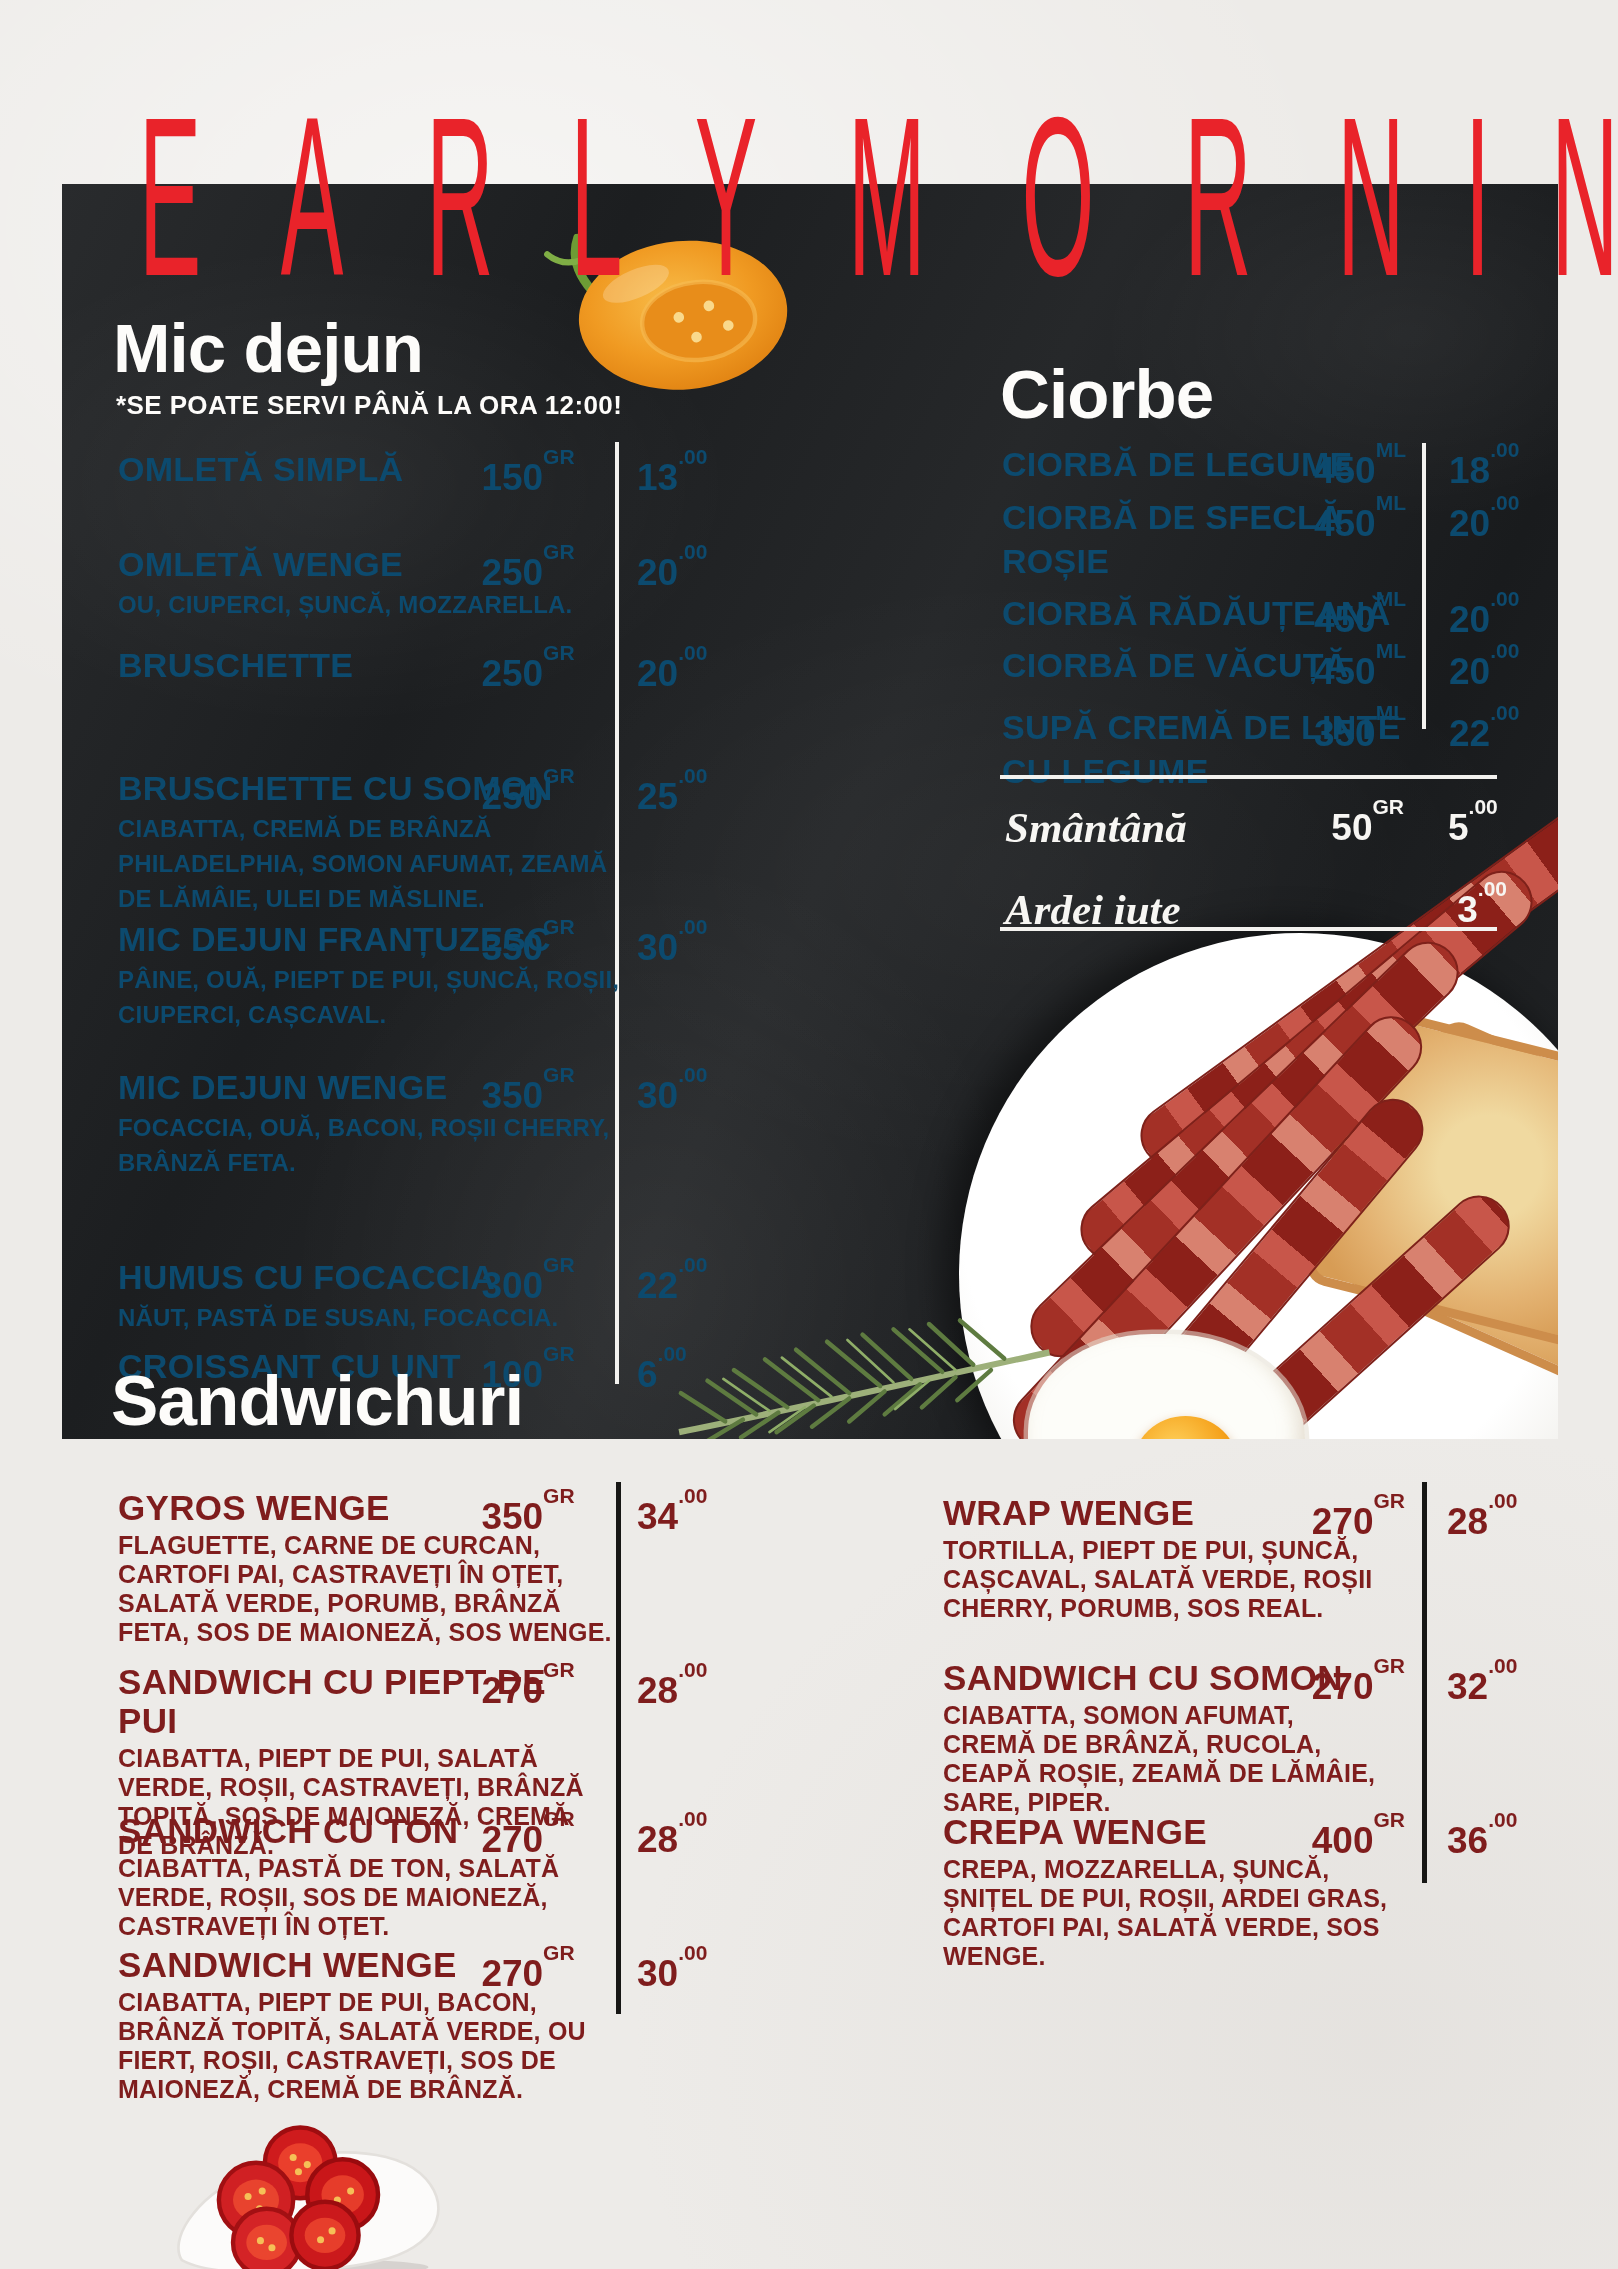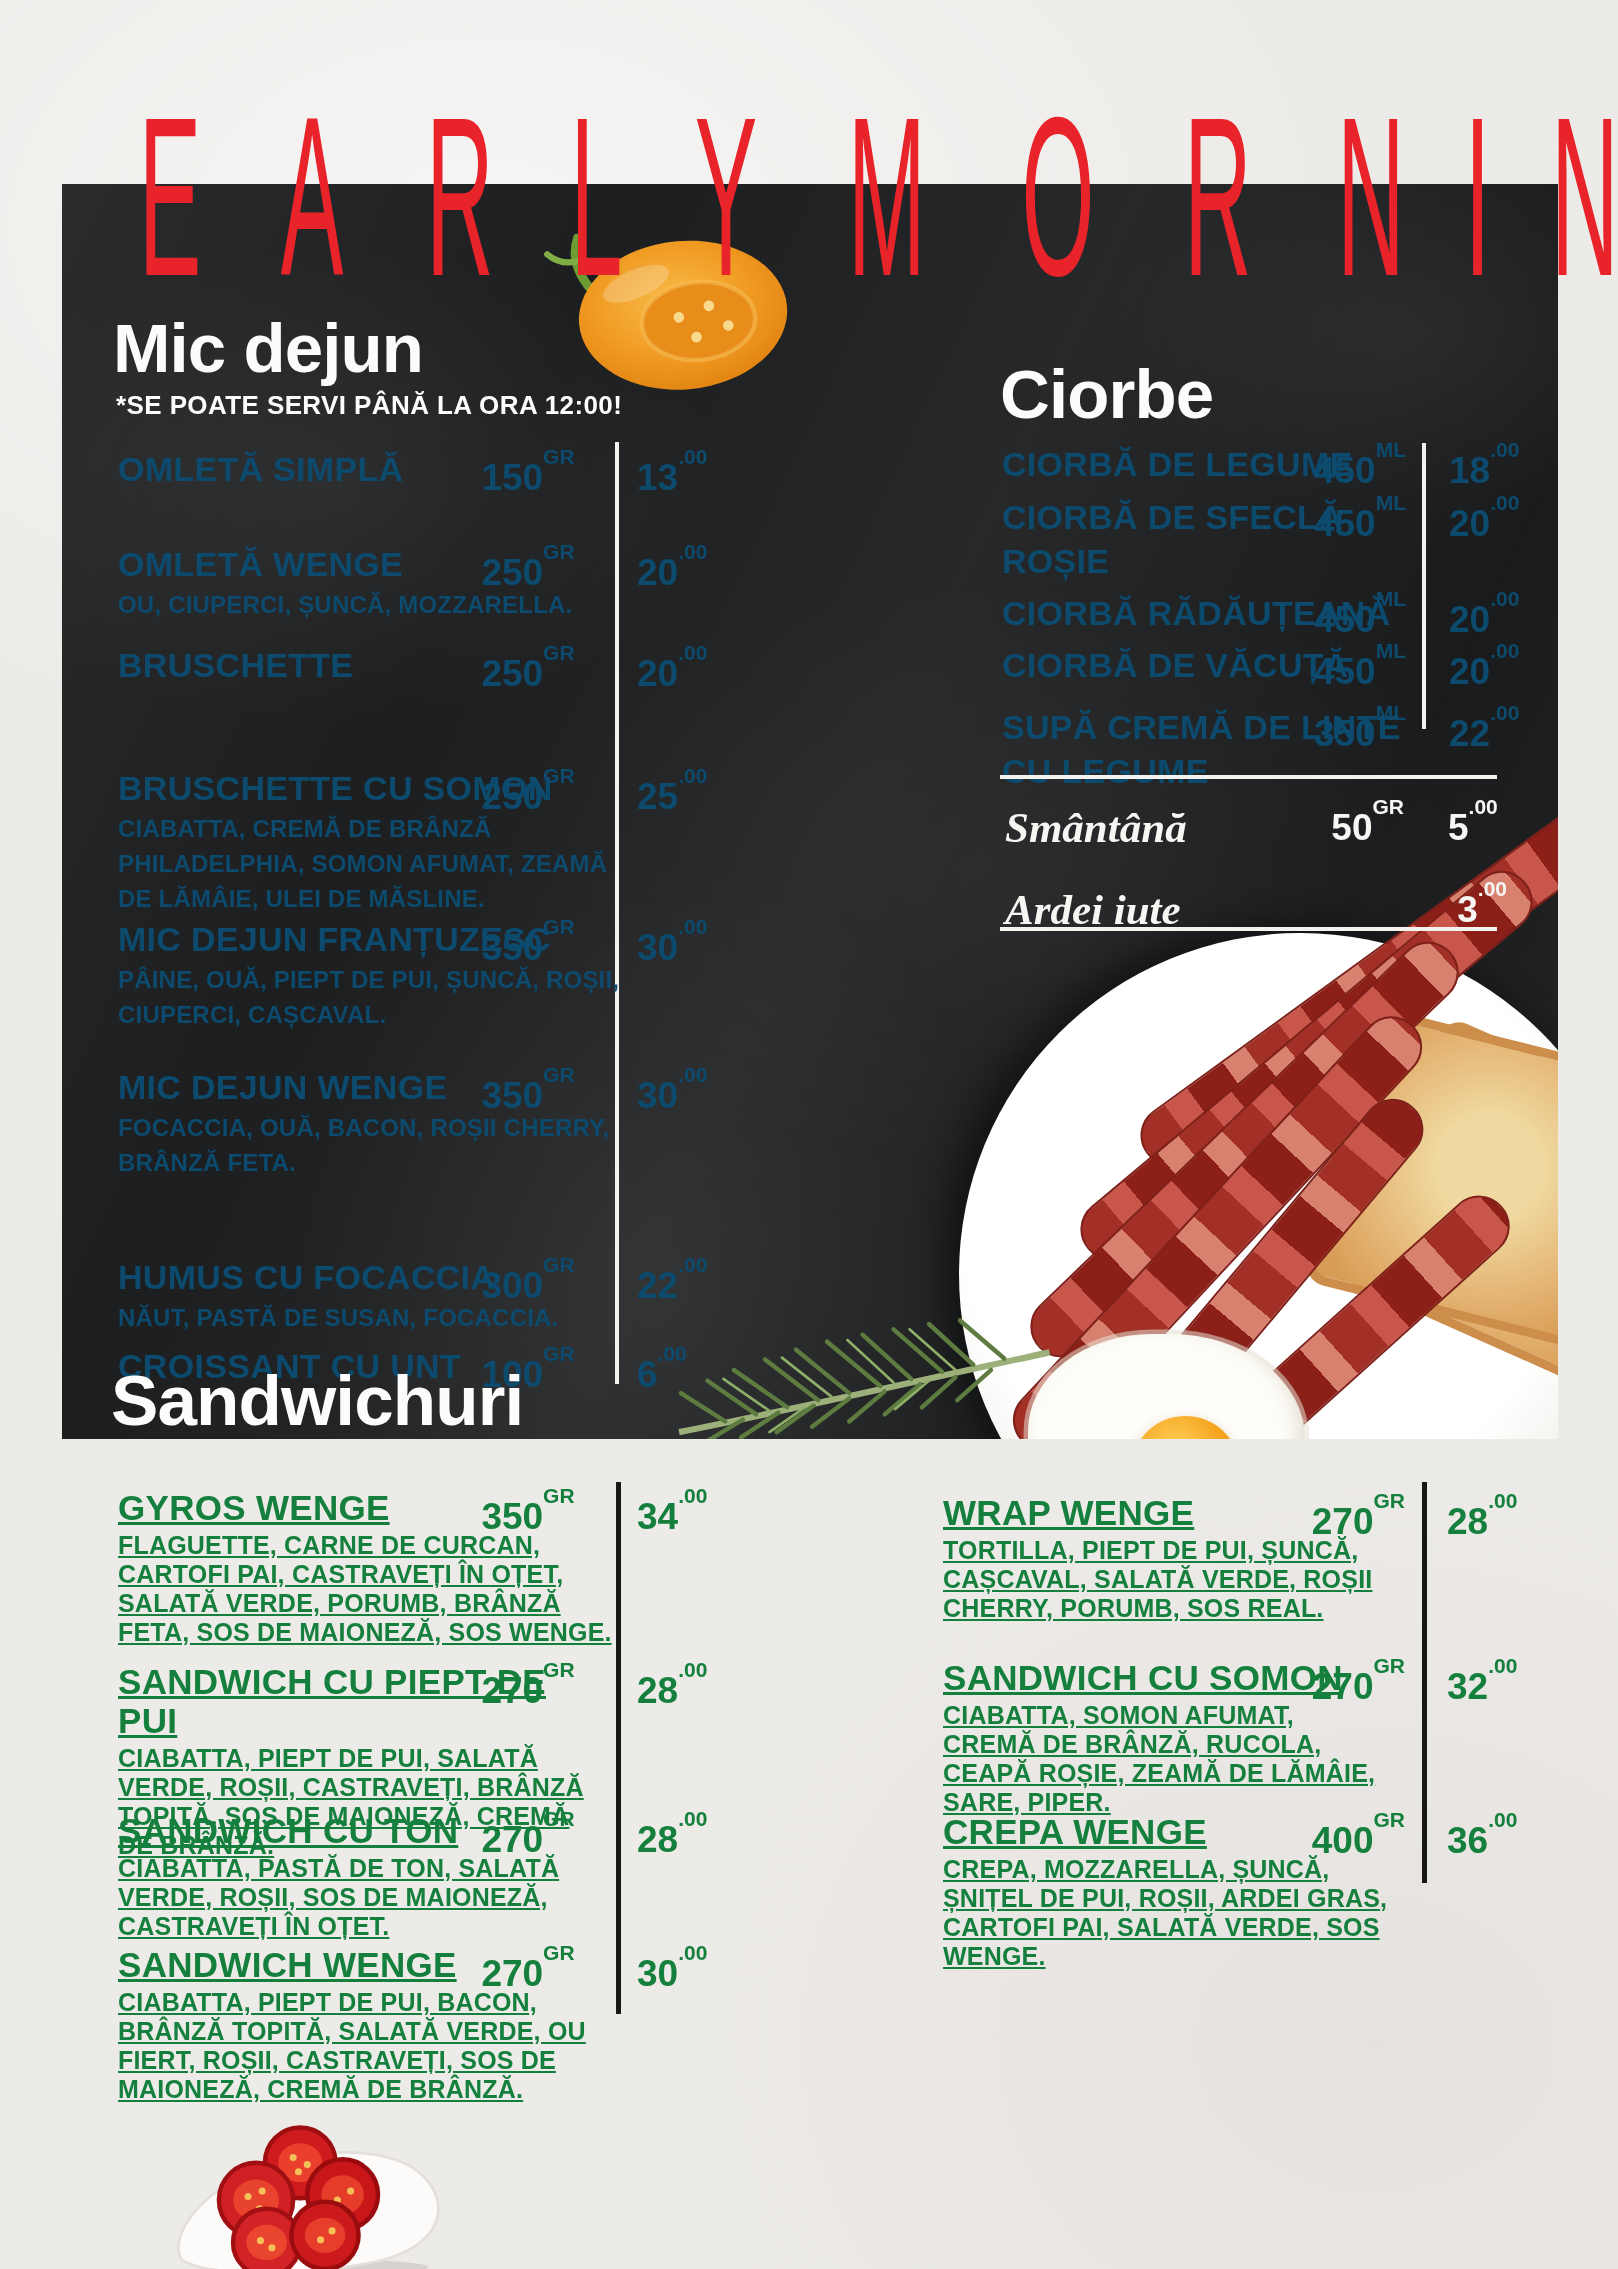--- a/index.html
+++ b/index.html
@@ -25,21 +25,21 @@
   
   .h-script{position:absolute;z-index:4;font-weight:700;color:#fdfcfa;letter-spacing:-0.9px;}
   .note{position:absolute;z-index:4;font-weight:700;color:#fdfcfa;font-size:26px;letter-spacing:0.4px;}
   
   .item{position:absolute;z-index:4;}
   .iname{font-size:34px;font-weight:700;line-height:41px;letter-spacing:0.3px;white-space:pre-line;}
   .idesc{font-size:24px;font-weight:700;line-height:35px;margin-top:1.8px;white-space:pre-line;letter-spacing:0.2px;}
   .qty,.price{position:absolute;top:1.8px;font-size:37px;font-weight:700;line-height:37px;white-space:nowrap;}
   .qty sup,.price sup{font-size:21px;font-weight:700;position:relative;top:-13.3px;letter-spacing:0;}
   .board-item{color:#0c4a6e;}
-  .light-item{color:#15803d;text-decoration:underline;}
+  .light-item{color:#7f1d1d;}
   .light-item .iname{font-size:35px;line-height:39px;}
   .light-item .idesc{font-size:25px;line-height:29px;margin-top:3.5px;}
   .col-a .qty{left:339px;width:142px;text-align:center;}
   .col-a .price{left:519px;text-align:right;}
   .col-b .qty{left:250px;width:154px;text-align:right;}
   .col-b .price{left:447px;}
   .col-c .qty{left:309px;width:153px;text-align:right;}
   .col-c .price{left:504px;}
   .extra{position:absolute;z-index:4;color:#f7f6f3;font-family:"Liberation Serif",serif;
          font-style:italic;font-weight:700;font-size:43px;}

